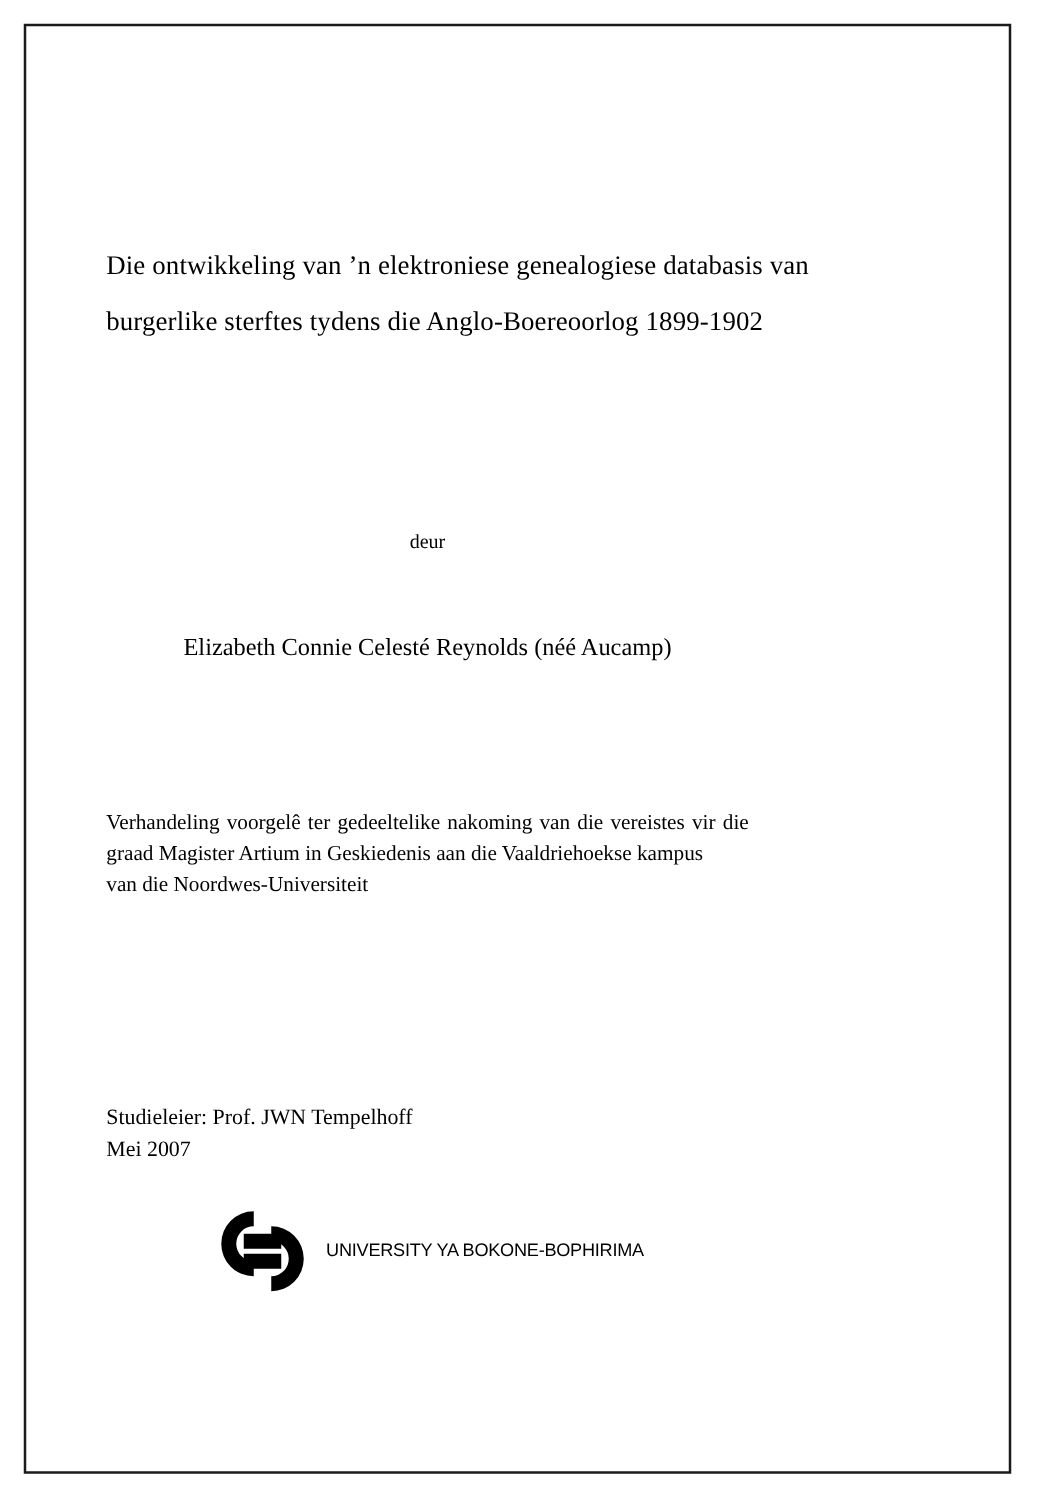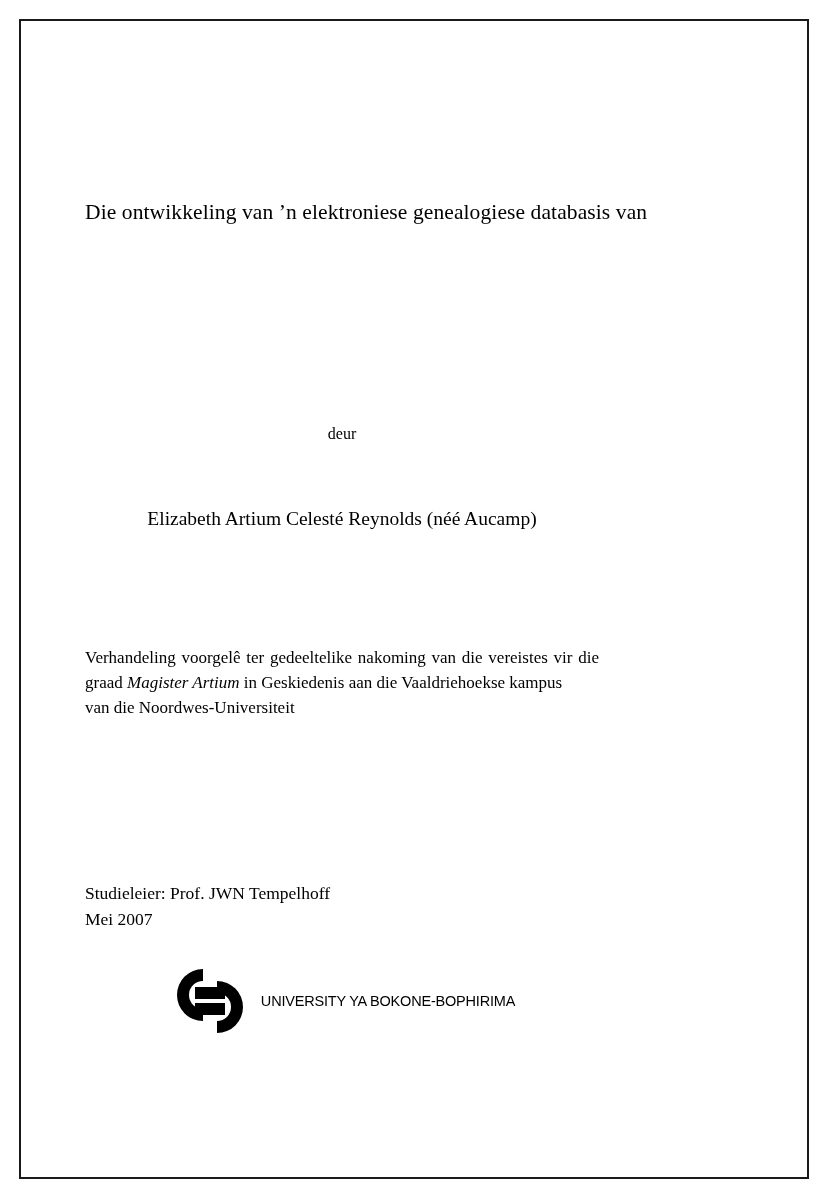--- a/index.html
+++ b/index.html
@@ -67,21 +67,20 @@
     line-height: 25px;
   }
   .abstract-block p {
     margin: 0;
   }
   .justified {
     text-align: justify;
     text-justify: inter-word;
   }
   .italic {
-    font-style: italic;
   }
   .supervisor-block {
     position: absolute;
     left: 85px;
     top: 880px;
     font-size: 17.5px;
     line-height: 26px;
   }
   .supervisor-block div {
     white-space: nowrap;
@@ -110,25 +109,26 @@
   }
 </style>
 </head>
 <body>
 
 <div class="page">
   <div class="page-border"></div>
 
   <div class="title-block">
     <div class="title-line">Die ontwikkeling van ’n elektroniese genealogiese databasis van</div>
+    <div class="title-line">burgerlike sterftes tydens die Anglo-Boereoorlog 1899-1902</div>
   </div>
 
   <div class="byline-label">deur</div>
 
-  <div class="author">Elizabeth Artium Celesté Reynolds (néé Aucamp)</div>
+  <div class="author">Elizabeth Connie Celesté Reynolds (néé Aucamp)</div>
 
   <div class="abstract-block">
     <p class="justified"><span>Verhandeling voorgelê ter gedeeltelike nakoming van die vereistes vir die graad </span><span class="italic">Magister Artium</span><span> in Geskiedenis aan die Vaaldriehoekse kampus</span></p>
     <p>van die Noordwes-Universiteit</p>
   </div>
 
   <div class="supervisor-block">
     <div>Studieleier: Prof. JWN Tempelhoff</div>
     <div>Mei 2007</div>
   </div>

